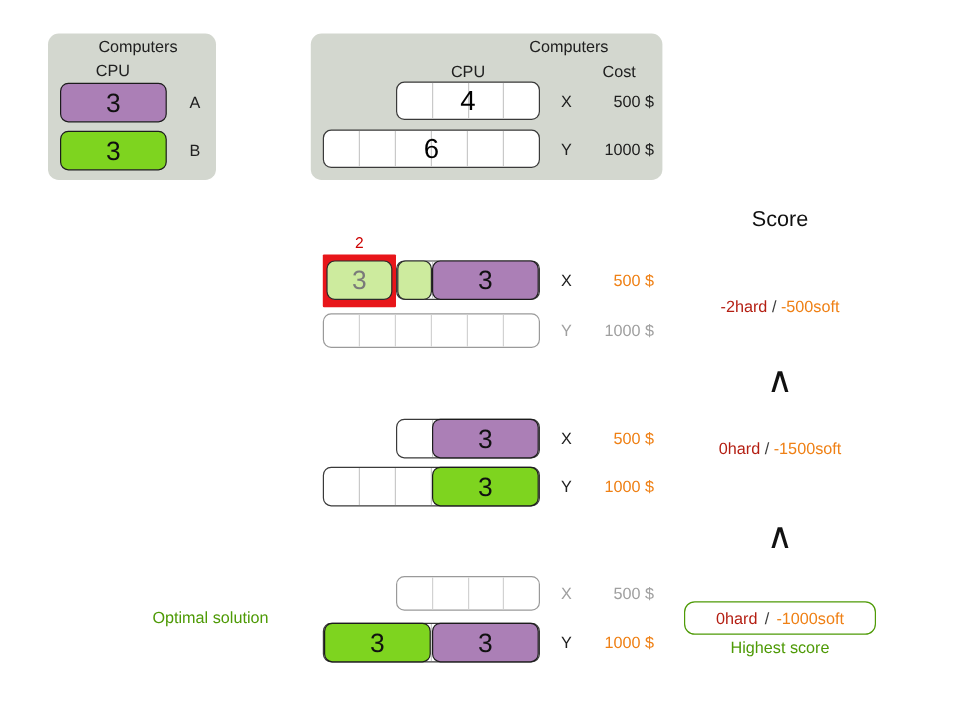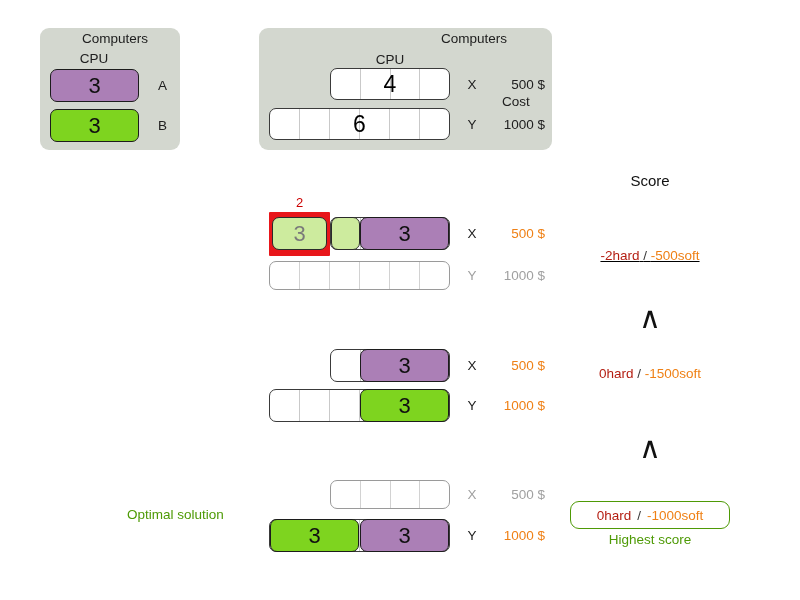--- a/index.html
+++ b/index.html
@@ -71,21 +71,21 @@
     text-align:right;
   }
   .cost.active{color:#ef8015;}
   .cost.muted{color:#a0a0a0;}
 
   
   .proc-id{position:absolute;font-size:13.5px;color:#202020;white-space:nowrap;}
 
   
   .score-head{
-    position:absolute;font-size:15px;color:#101010;white-space:nowrap;
+    position:absolute;font-size:18px;color:#101010;white-space:nowrap;
     text-align:center;
   }
   .score-line{
     position:absolute;font-size:13.5px;white-space:nowrap;text-align:center;
     line-height:1;
   }
   .hard{color:#b41e12;}
   .soft{color:#ef8015;}
   .slash{color:#3a3a3a;}
   .score-box{
@@ -115,21 +115,21 @@
 
 <div class="proc purple" style="left:50px;top:69px;width:89px;height:33px;">3</div>
 <div class="proc-id" style="left:158px;top:78px;">A</div>
 
 <div class="proc green" style="left:50px;top:109px;width:89px;height:33px;">3</div>
 <div class="proc-id" style="left:158px;top:118px;">B</div>
 
 <div class="panel" style="left:259px;top:28px;width:293px;height:122px;"></div>
 <div class="panel-title" style="left:259px;top:31px;width:430px;">Computers</div>
 <div class="col-head" style="left:330px;top:52px;width:120px;">CPU</div>
-<div class="col-head" style="left:487px;top:52px;width:58px;margin-top:42px;">Cost</div>
+<div class="col-head" style="left:487px;top:52px;width:58px;">Cost</div>
 
 <div class="bar" style="left:330px;top:68px;width:120px;height:32px;">
   <div class="cells">
     <i></i>
       <i></i>
       <i></i>
       <i></i>
   </div>
   <div class="capnum">4</div>
 </div>
@@ -177,21 +177,21 @@
       <i></i>
       <i></i>
       <i></i>
       <i></i>
       <i></i>
   </div>
 </div>
 <div class="cmp-id muted" style="left:462px;top:268px;width:20px;">Y</div>
 <div class="cost muted" style="left:487px;top:268px;width:58px;">1000 $</div>
 
-<div class="score-line" style="left:570px;top:249px;width:160px;text-decoration:underline;">
+<div class="score-line" style="left:570px;top:249px;width:160px;">
   <span class="hard">-2hard</span>
   <span class="slash">/</span>
   <span class="soft">-500soft</span>
 </div>
 
 <div class="gt" style="left:590px;top:303px;width:120px;">∧</div>
 
 <div class="bar" style="left:330px;top:349px;width:120px;height:33px;">
   <div class="cells">
     <i></i>

